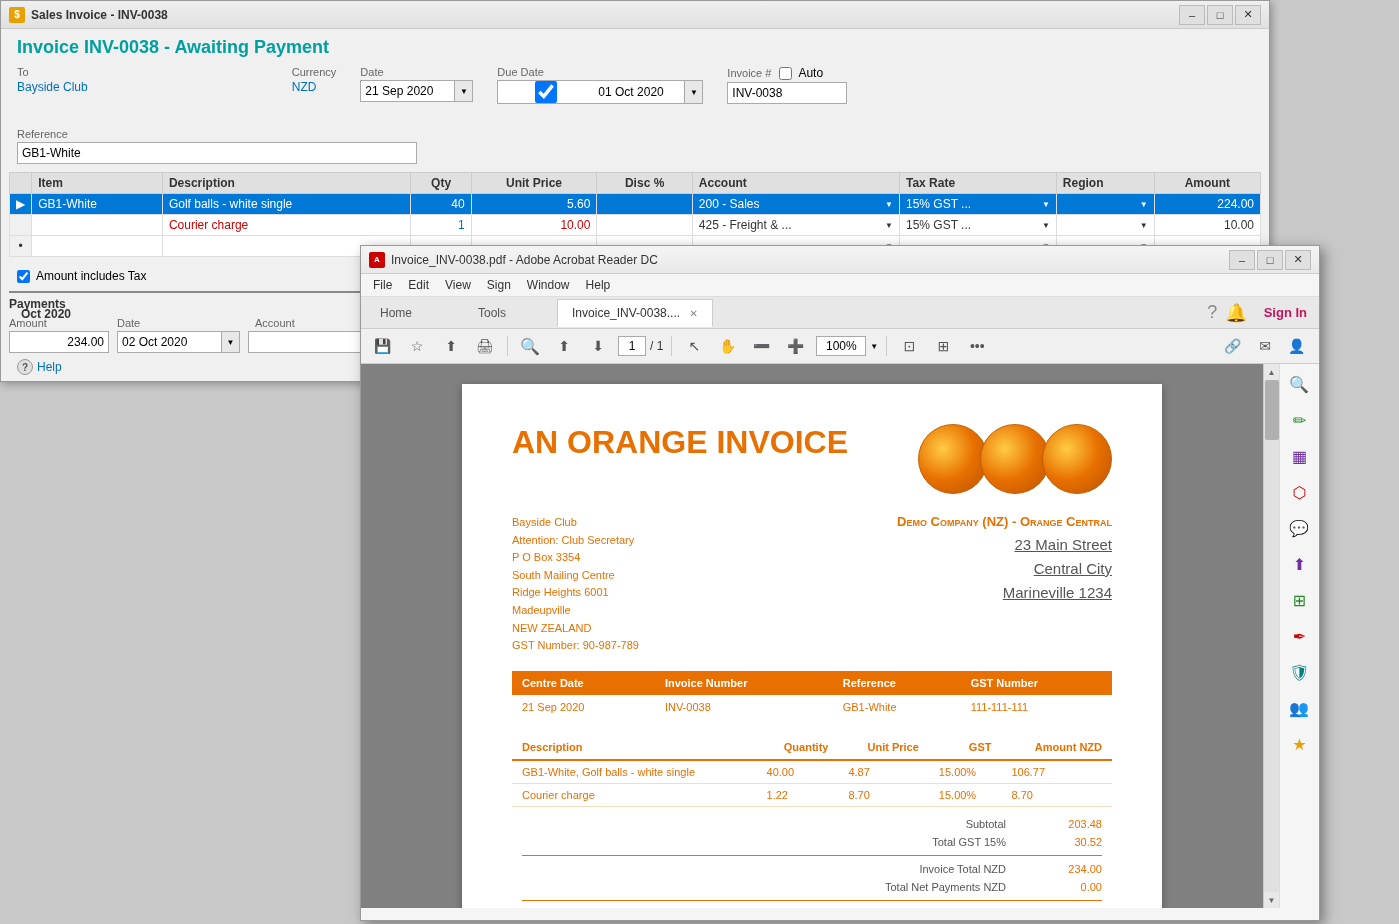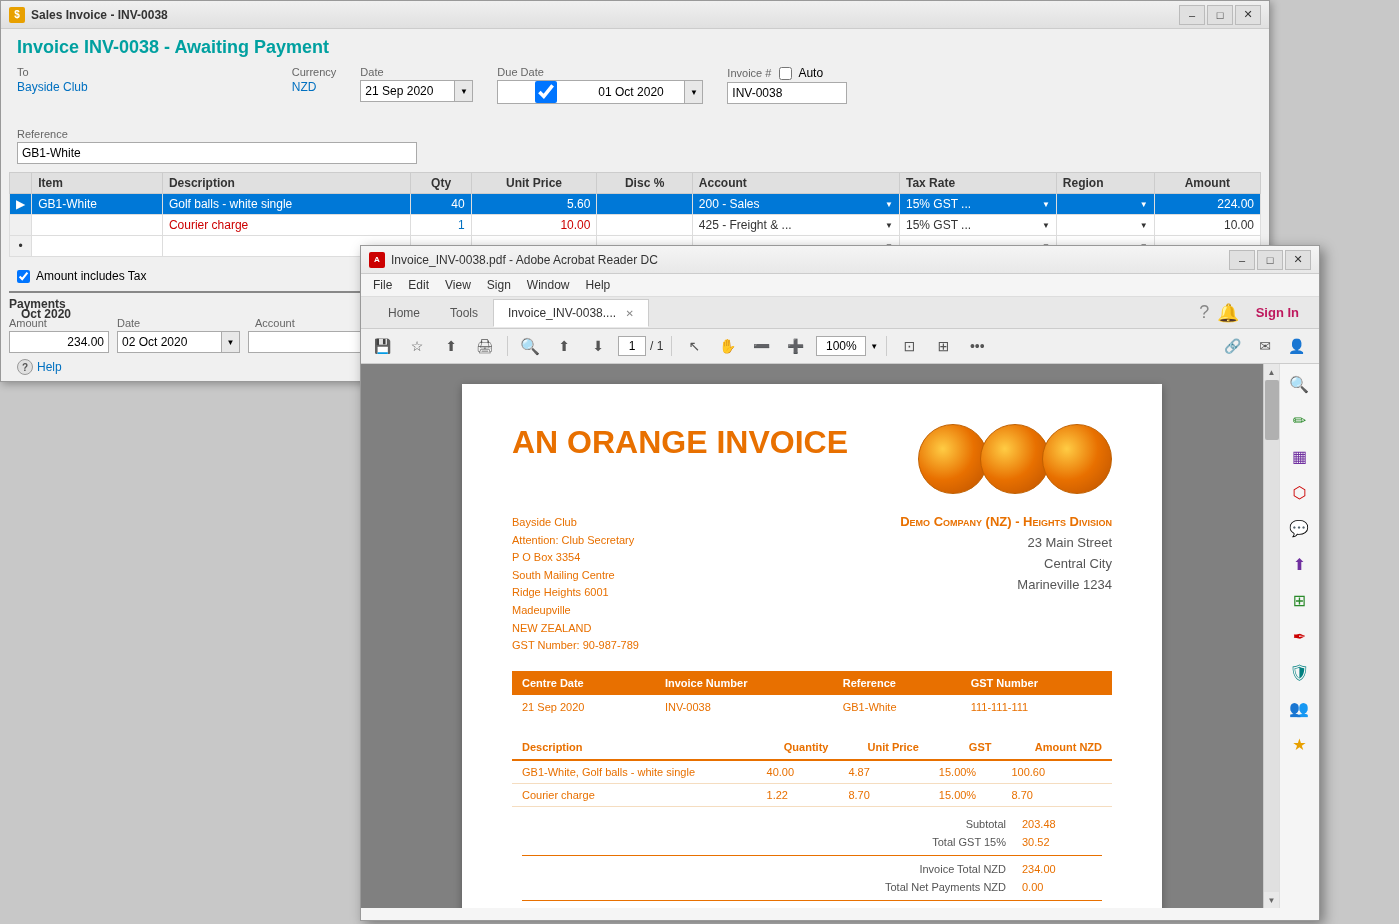--- a/index.html
+++ b/index.html
@@ -217,22 +217,23 @@
     .pdf-menu-item {
       padding: 2px 8px;
       font-size: 12px; color: #333;
       cursor: pointer;
     }
 
     .pdf-tabbar {
       display: flex; align-items: center;
       background: #e8e8e8;
       border-bottom: 1px solid #ccc;
-      padding: 0 12px;
+      padding: 0 4px;
       height: 32px;
+      gap: 36px;
     }
     .pdf-tab {
       padding: 6px 14px;
       font-size: 12px; color: #555;
       cursor: pointer;
       border: 1px solid transparent;
     }
     .pdf-tab.active {
       background: white;
       border: 1px solid #ccc;
@@ -393,23 +394,24 @@
       text-align: right;
     }
     .pdf-company-name {
       font-size: 13px;
       font-weight: bold;
       color: #e87000;
       font-variant: small-caps;
       margin-bottom: 4px;
     }
     .pdf-company-detail {
-      font-size: 13px;
+      font-size: 15px;
       line-height: 1.6;
       color: #555;
+      text-decoration: underline;
     }
 
     
     .pdf-details-table {
       width: 100%;
       border-collapse: collapse;
       margin-bottom: 16px;
     }
     .pdf-details-table thead tr {
       background: #e87000;
@@ -456,21 +458,21 @@
     .pdf-totals {
       margin-top: 8px;
     }
     .pdf-total-row {
       display: flex;
       justify-content: flex-end;
       padding: 3px 10px;
       font-size: 11px;
     }
     .pdf-total-label { width: 200px; text-align: right; color: #555; padding-right: 16px; }
-    .pdf-total-value { width: 80px; color: #e87000; }
+    .pdf-total-value { width: 80px; text-align: right; color: #e87000; }
     .pdf-total-row.highlight .pdf-total-label,
     .pdf-total-row.highlight .pdf-total-value { font-weight: bold; }
     .pdf-total-separator { border-top: 1px solid #e87000; margin: 4px 10px; }
 
     
     .bottom-note {
       position: absolute;
       bottom: 60px;
       left: 20px;
       font-size: 12px;
@@ -765,21 +767,21 @@
             <div>Bayside Club</div>
             <div>Attention: Club Secretary</div>
             <div>P O Box 3354</div>
             <div>South Mailing Centre</div>
             <div>Ridge Heights 6001</div>
             <div>Madeupville</div>
             <div>NEW ZEALAND</div>
             <div>GST Number: 90-987-789</div>
           </div>
           <div class="pdf-to-address">
-            <div class="pdf-company-name">Demo Company (NZ) - Heights Division</div>
+            <div class="pdf-company-name">Demo Company (NZ) - Orange Central</div>
             <div class="pdf-company-detail">23 Main Street</div>
             <div class="pdf-company-detail">Central City</div>
             <div class="pdf-company-detail">Marineville 1234</div>
           </div>
         </div>
 
         <table class="pdf-details-table">
           <thead>
             <tr>
               <th>Centre Date</th>
@@ -807,21 +809,21 @@
               <th class="right">GST</th>
               <th class="right">Amount NZD</th>
             </tr>
           </thead>
           <tbody>
             <tr>
               <td>GB1-White, Golf balls - white single</td>
               <td class="right">40.00</td>
               <td class="right">4.87</td>
               <td class="right">15.00%</td>
-              <td class="right">100.60</td>
+              <td class="right">106.77</td>
             </tr>
             <tr>
               <td>Courier charge</td>
               <td class="right">1.22</td>
               <td class="right">8.70</td>
               <td class="right">15.00%</td>
               <td class="right">8.70</td>
             </tr>
           </tbody>
         </table>

